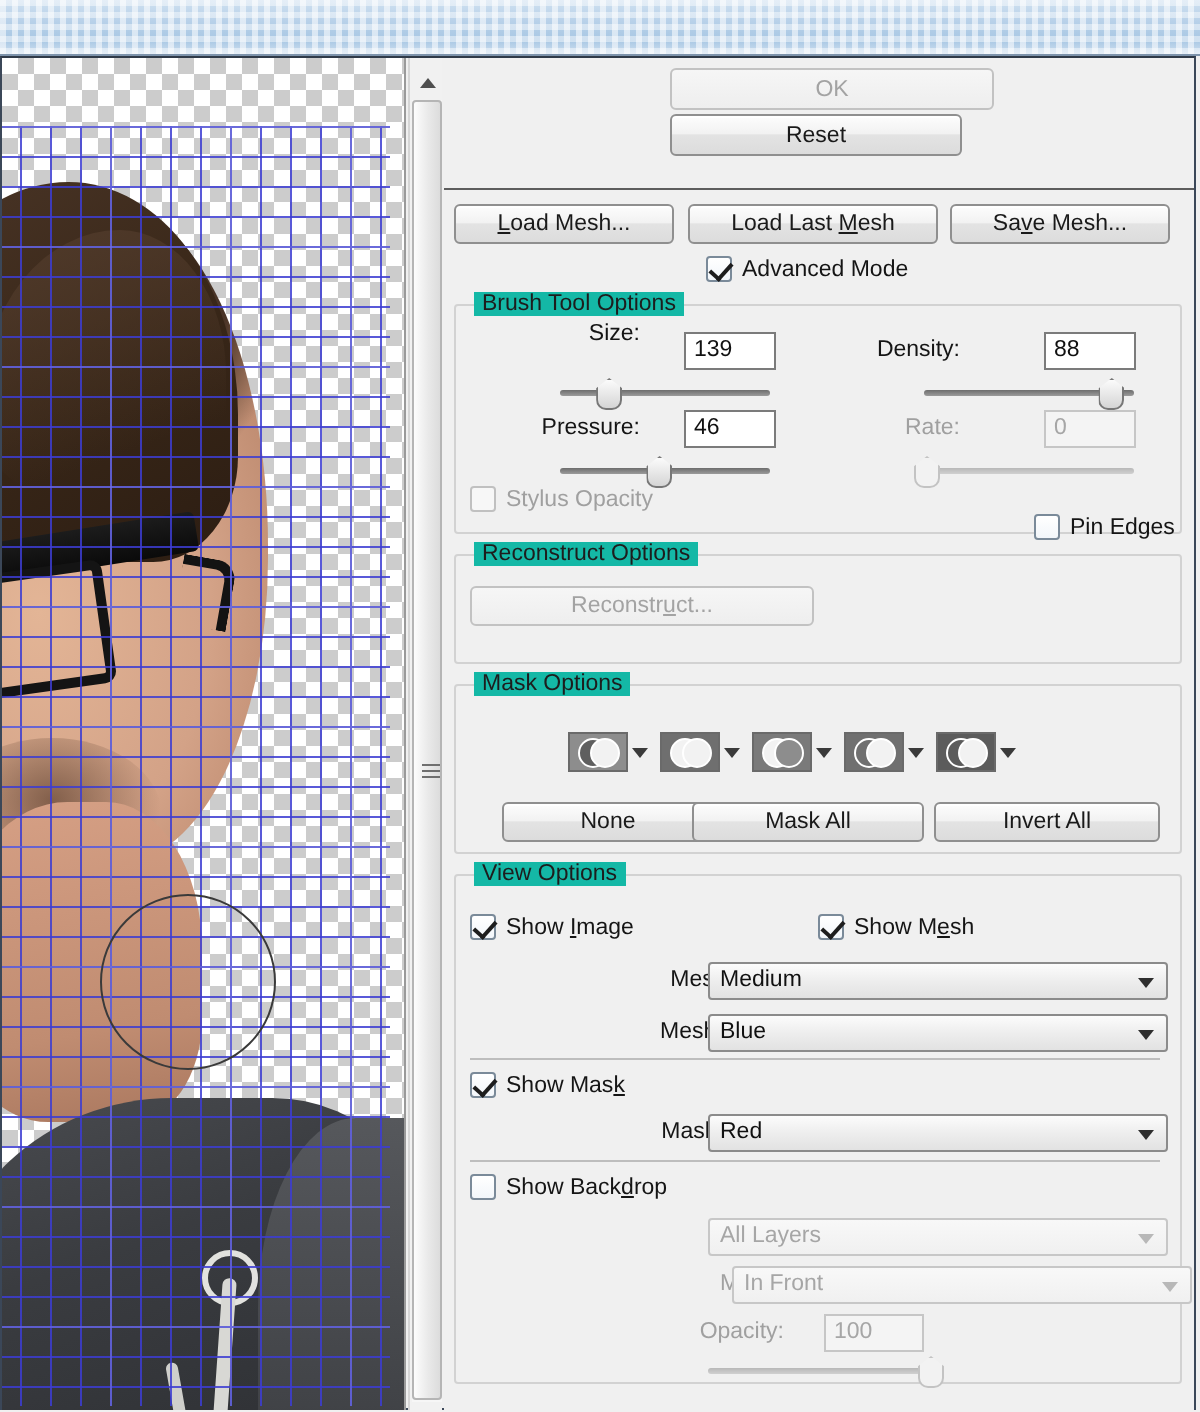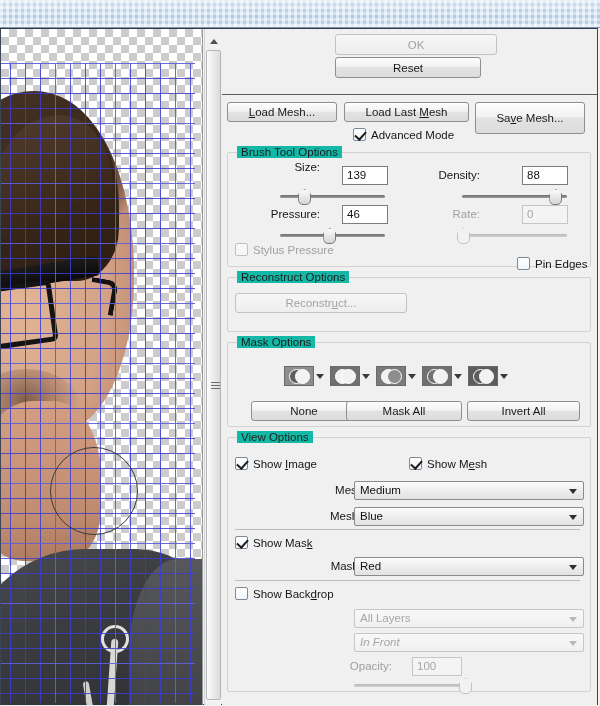--- a/index.html
+++ b/index.html
@@ -179,21 +179,21 @@
   .u{text-decoration:underline;}
 
   #btn-ok{position:absolute;left:113px;top:5px;width:162px;height:21px;}
   #btn-reset{position:absolute;left:113px;top:28px;width:146px;height:21px;}
 
   .hrule{position:absolute;left:0;width:375px;height:0;border-top:1px solid #5d5d5d;}
   #rule1{top:65px;}
 
   #btn-load-mesh{position:absolute;left:5px;top:73px;width:110px;height:20px;}
   #btn-load-last{position:absolute;left:122px;top:73px;width:125px;height:20px;}
-  #btn-save-mesh{position:absolute;left:253px;top:73px;width:110px;height:32px;}
+  #btn-save-mesh{position:absolute;left:253px;top:73px;width:110px;height:20px;}
 
   
   .cb{display:inline-flex;align-items:center;gap:5px;font-size:11.5px;color:#151515;}
   .cbx{
     width:13px;height:13px;box-sizing:border-box;
     border:1px solid #7a8a99;border-radius:2px;
     background:linear-gradient(180deg,#ffffff,#f2f6fa);
     position:relative;flex:0 0 auto;
   }
   .cbx.checked:after{
@@ -311,21 +311,21 @@
     border-top:5px solid #2e2e2e;
   }
   .combo.disabled{border-color:#c7c7c7;color:#a6a6a6;
     background:linear-gradient(180deg,#f8f8f8,#f0f0f0);}
   .combo.disabled .carr{border-top-color:#b8b8b8;}
 
   #cmb-meshsize{left:132px;top:452px;width:230px;}
   #cmb-meshcolor{left:132px;top:478px;width:230px;}
   #cmb-maskcolor{left:132px;top:528px;width:230px;}
   #cmb-use{left:132px;top:580px;width:230px;}
-  #cmb-mode{left:132px;top:604px;width:230px;font-style:italic;}
+  #cmb-mode{left:144px;top:604px;width:230px;}
   #in-opacity{left:190px;top:628px;width:50px;}
   #sl-opacity{left:132px;top:649px;width:110px;}
 
   .sep{position:absolute;left:13px;width:345px;height:0;border-top:1px solid #bdbdbd;}
   #sep1{top:500px;}
   #sep2{top:551px;}
 </style>
 </head>
 <body>
 
@@ -416,21 +416,21 @@
 
       <span class="lbl disabled" id="lbl-rate">Rate:</span>
       <div class="numbox disabled" id="in-rate">0</div>
       <div class="slider disabled" id="sl-rate">
         <div class="track"></div>
         <div class="thumb" style="left:0%"></div>
       </div>
 
       <label class="cb disabled" id="cb-stylus">
         <span class="cbx"></span>
-        <span>Stylus Pressure</span>
+        <span>Stylus Opacity</span>
       </label>
       <label class="cb" id="cb-pinedges">
         <span class="cbx"></span>
         <span>Pin Edges</span>
       </label>
 
       <div class="group" id="grp-recon">
         <span class="group-title">Reconstruct Options</span>
       </div>
       <div class="btn disabled" id="btn-reconstruct">

